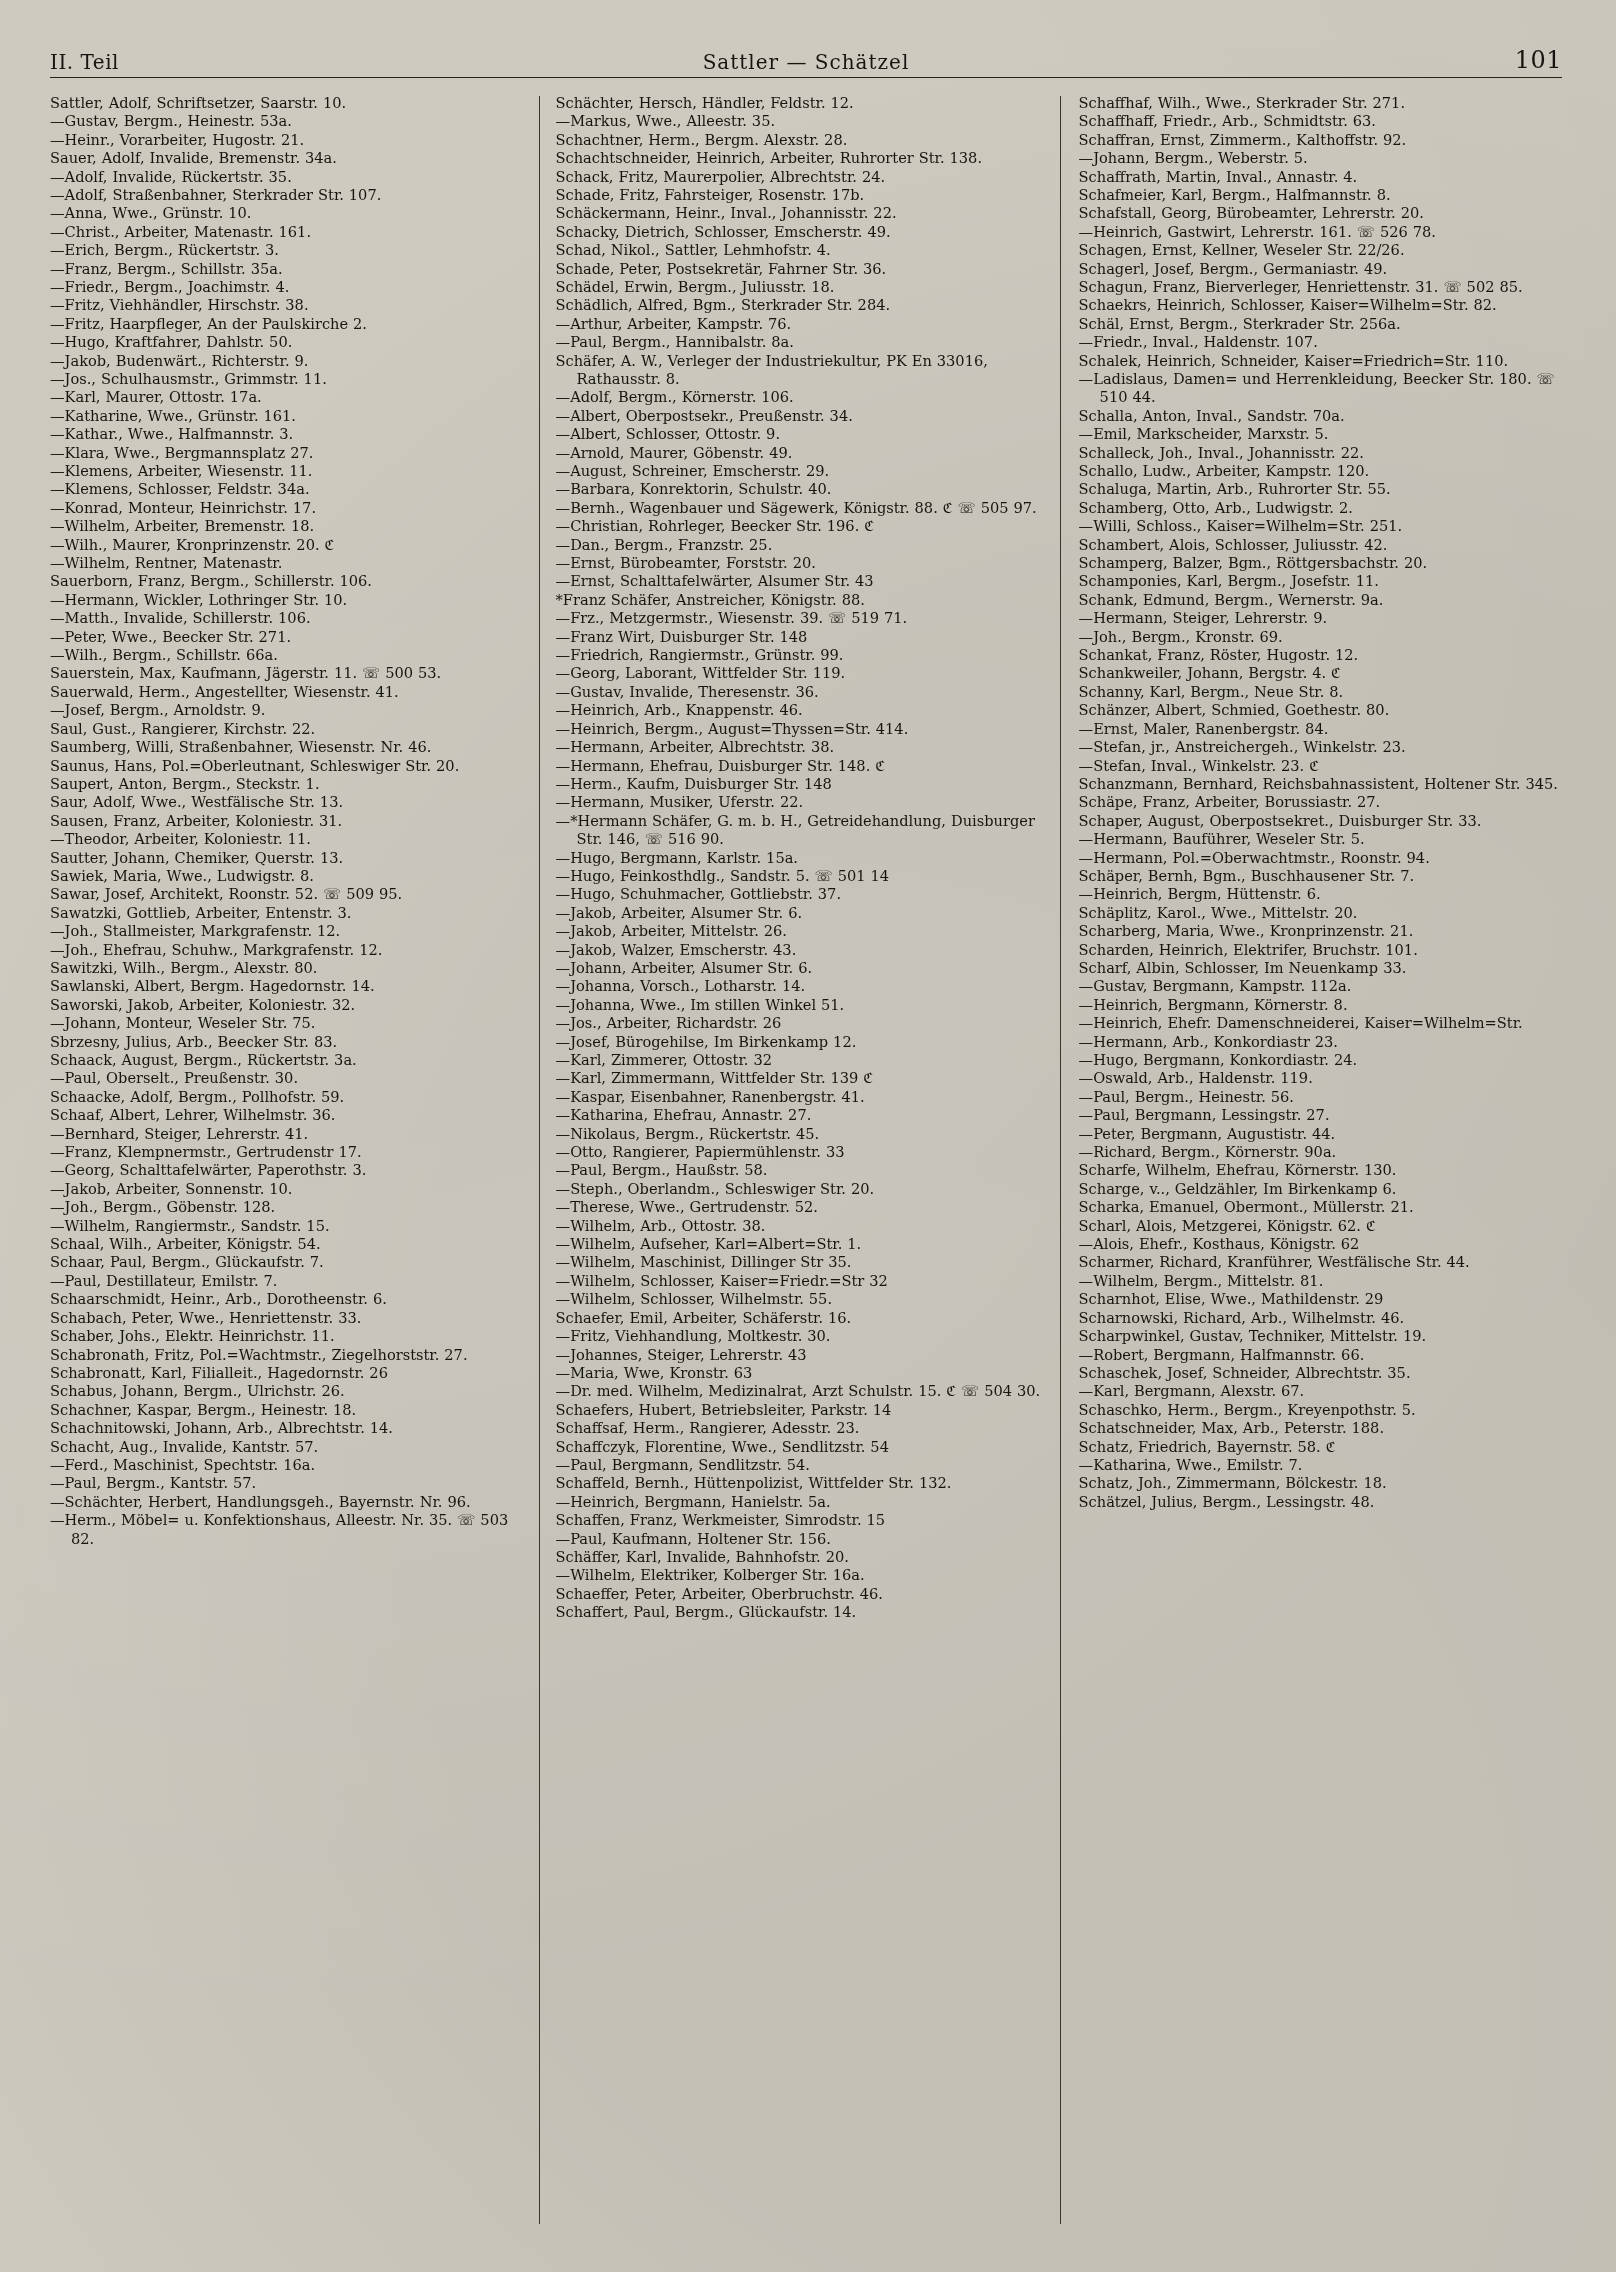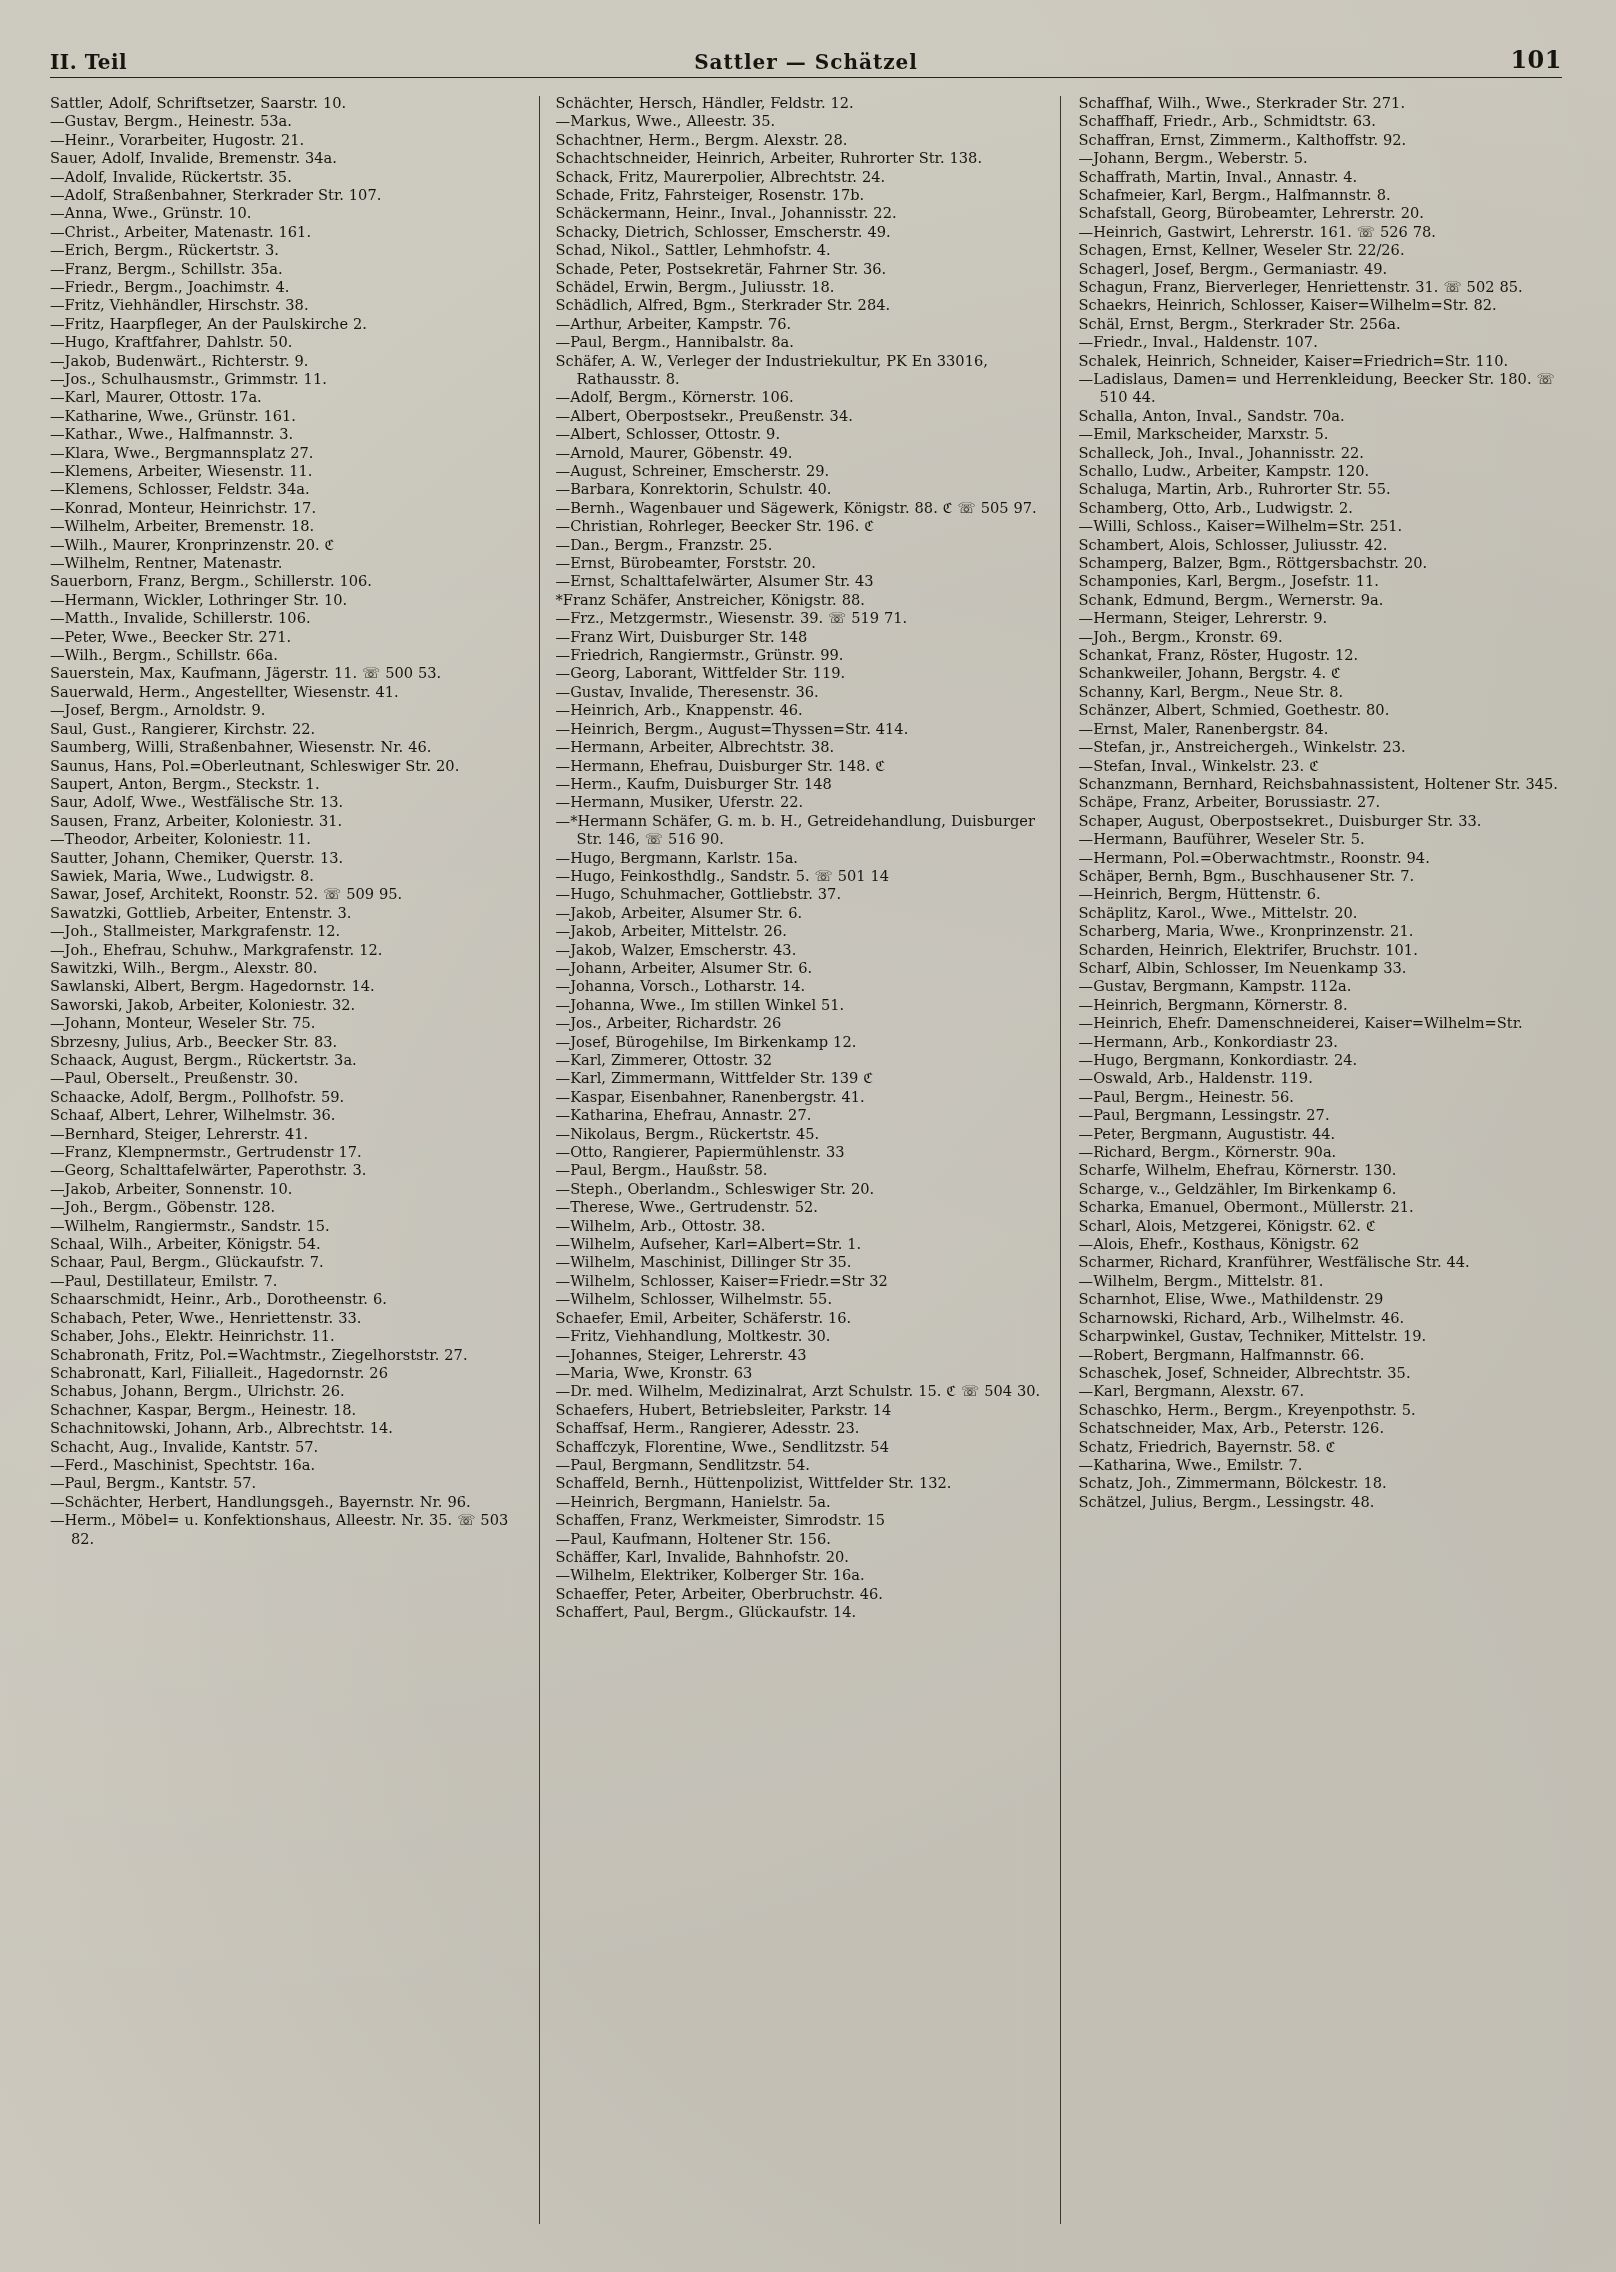--- a/index.html
+++ b/index.html
@@ -27,21 +27,21 @@
     width: 1512px;
     height: 2198px;
   }
   
   .header {
     position: relative;
     height: 35px;
     display: flex;
     align-items: flex-end;
     justify-content: space-between;
-    font-weight: bold;
+    font-weight: normal;
     font-size: 20px;
     letter-spacing: 0.5px;
   }
   .header .hleft { width: 212px; }
   .header .hcenter {
     flex: 1;
     text-align: center;
     letter-spacing: 1px;
   }
   .header .hright {
@@ -328,21 +328,21 @@
           <p class="entry">—Alois, Ehefr., Kosthaus, Königstr. 62</p>
           <p class="entry">Scharmer, Richard, Kranführer, Westfälische Str. 44.</p>
           <p class="entry">—Wilhelm, Bergm., Mittelstr. 81.</p>
           <p class="entry">Scharnhot, Elise, Wwe., Mathildenstr. 29</p>
           <p class="entry">Scharnowski, Richard, Arb., Wilhelmstr. 46.</p>
           <p class="entry">Scharpwinkel, Gustav, Techniker, Mittelstr. 19.</p>
           <p class="entry">—Robert, Bergmann, Halfmannstr. 66.</p>
           <p class="entry">Schaschek, Josef, Schneider, Albrechtstr. 35.</p>
           <p class="entry">—Karl, Bergmann, Alexstr. 67.</p>
           <p class="entry">Schaschko, Herm., Bergm., Kreyenpothstr. 5.</p>
-          <p class="entry">Schatschneider, Max, Arb., Peterstr. 126.</p>
+          <p class="entry">Schatschneider, Max, Arb., Peterstr. 188.</p>
           <p class="entry">Schatz, Friedrich, Bayernstr. 58. ℭ</p>
           <p class="entry">—Katharina, Wwe., Emilstr. 7.</p>
           <p class="entry">Schatz, Joh., Zimmermann, Bölckestr. 18.</p>
           <p class="entry">Schätzel, Julius, Bergm., Lessingstr. 48.</p>
         </div>
     </div>
 
   </div>
 </div>
 

